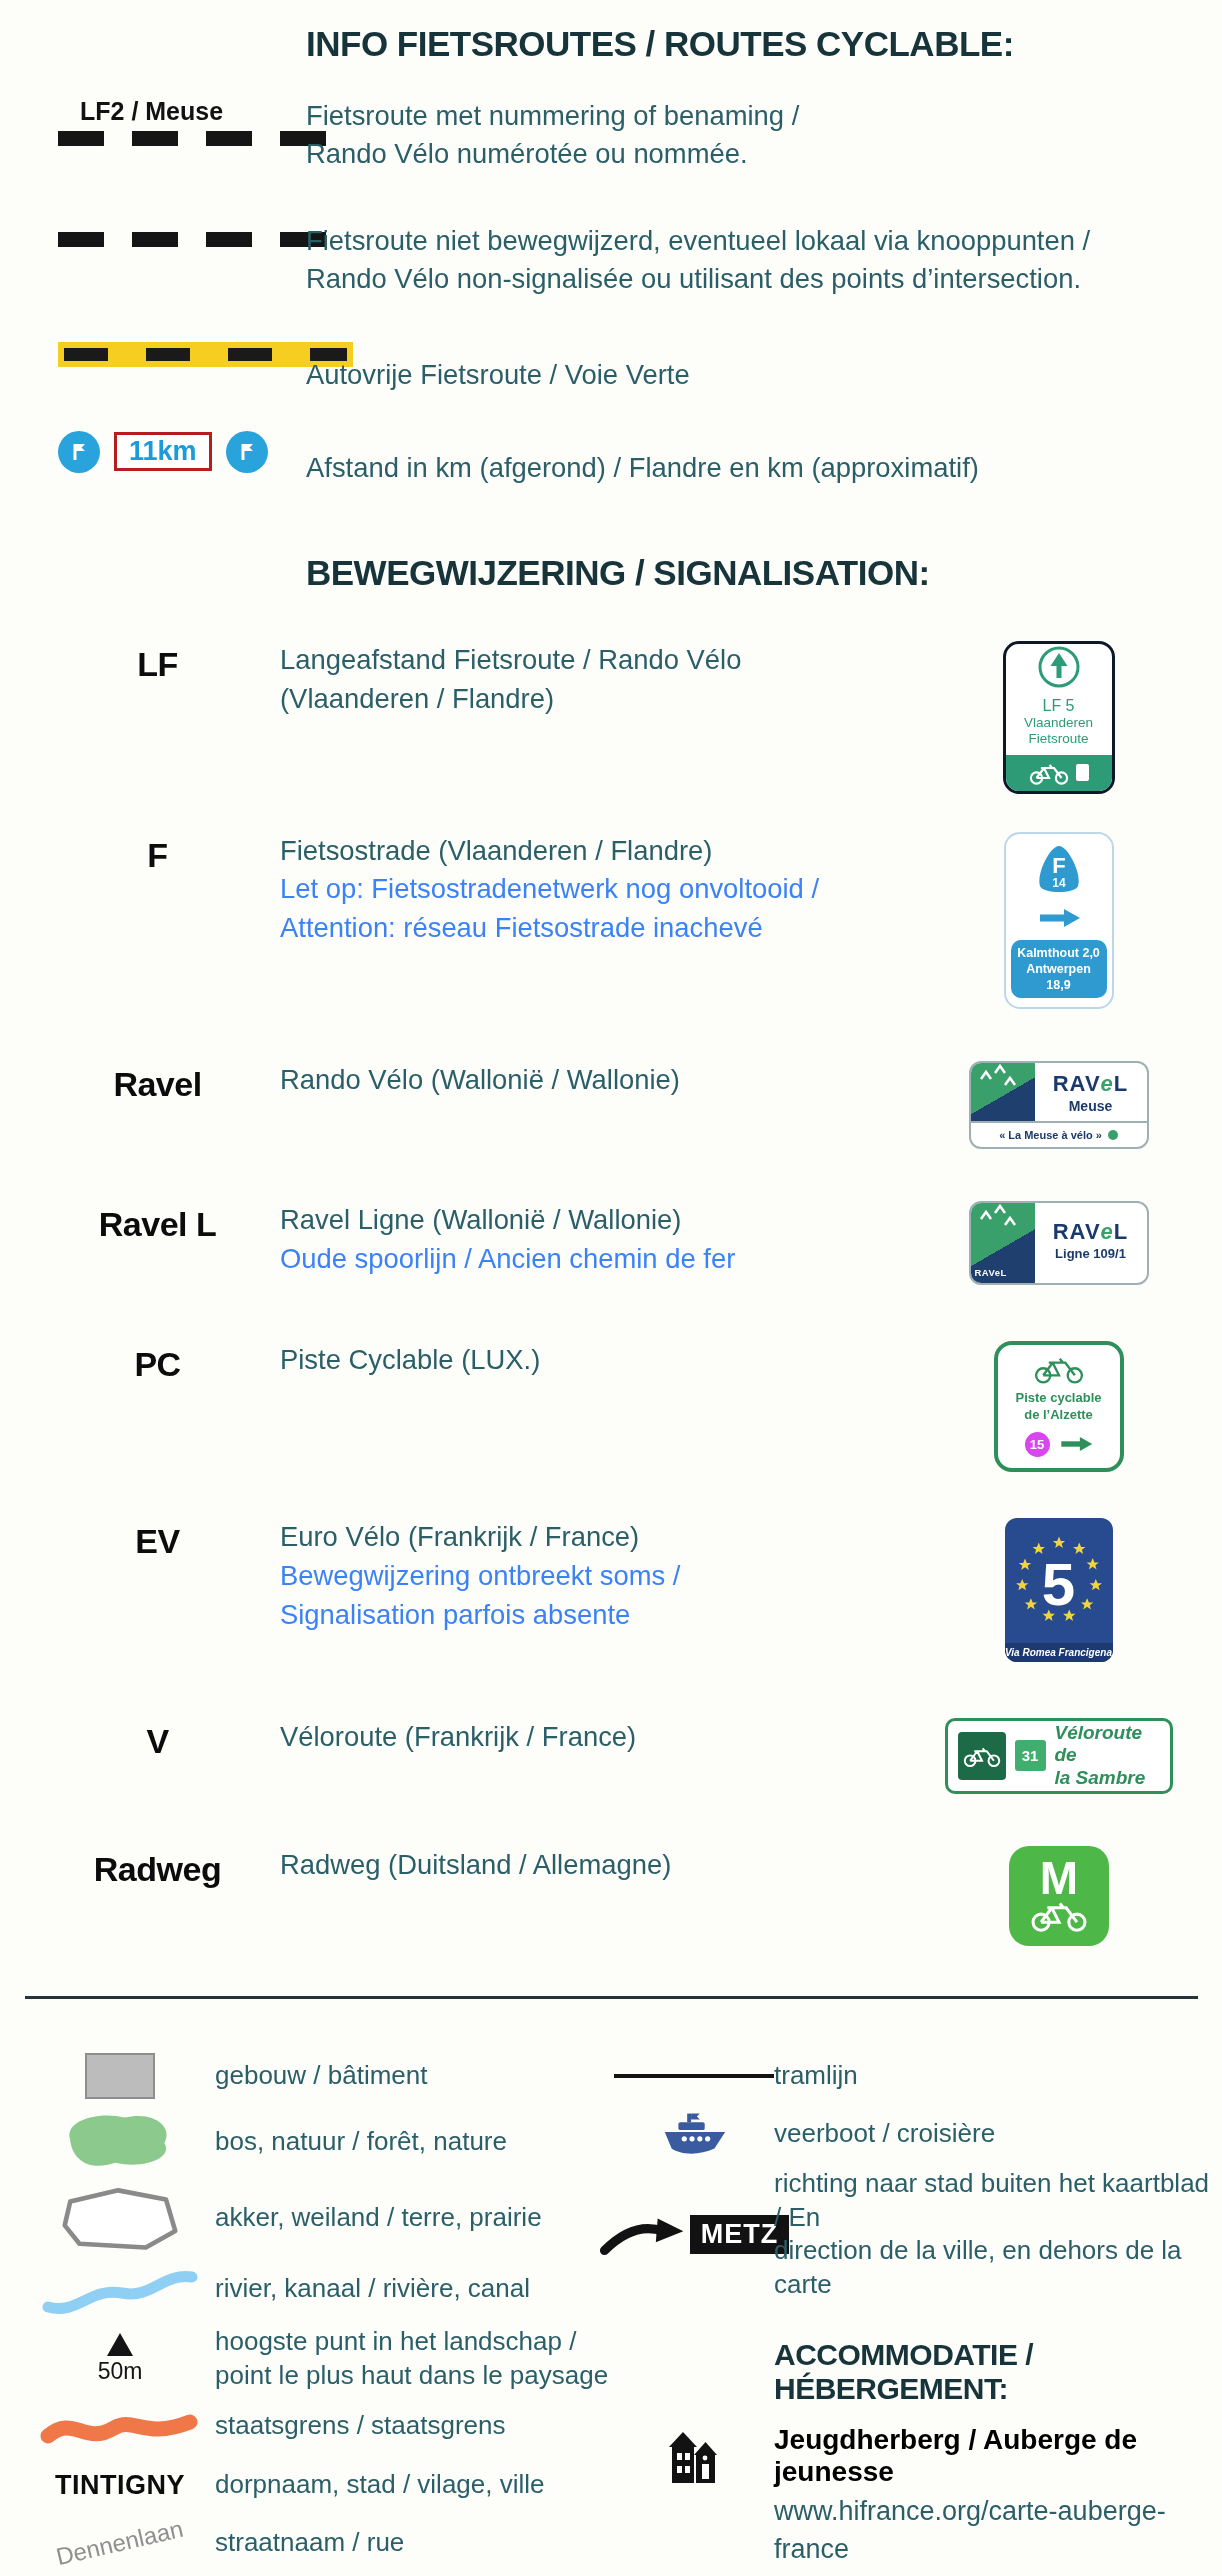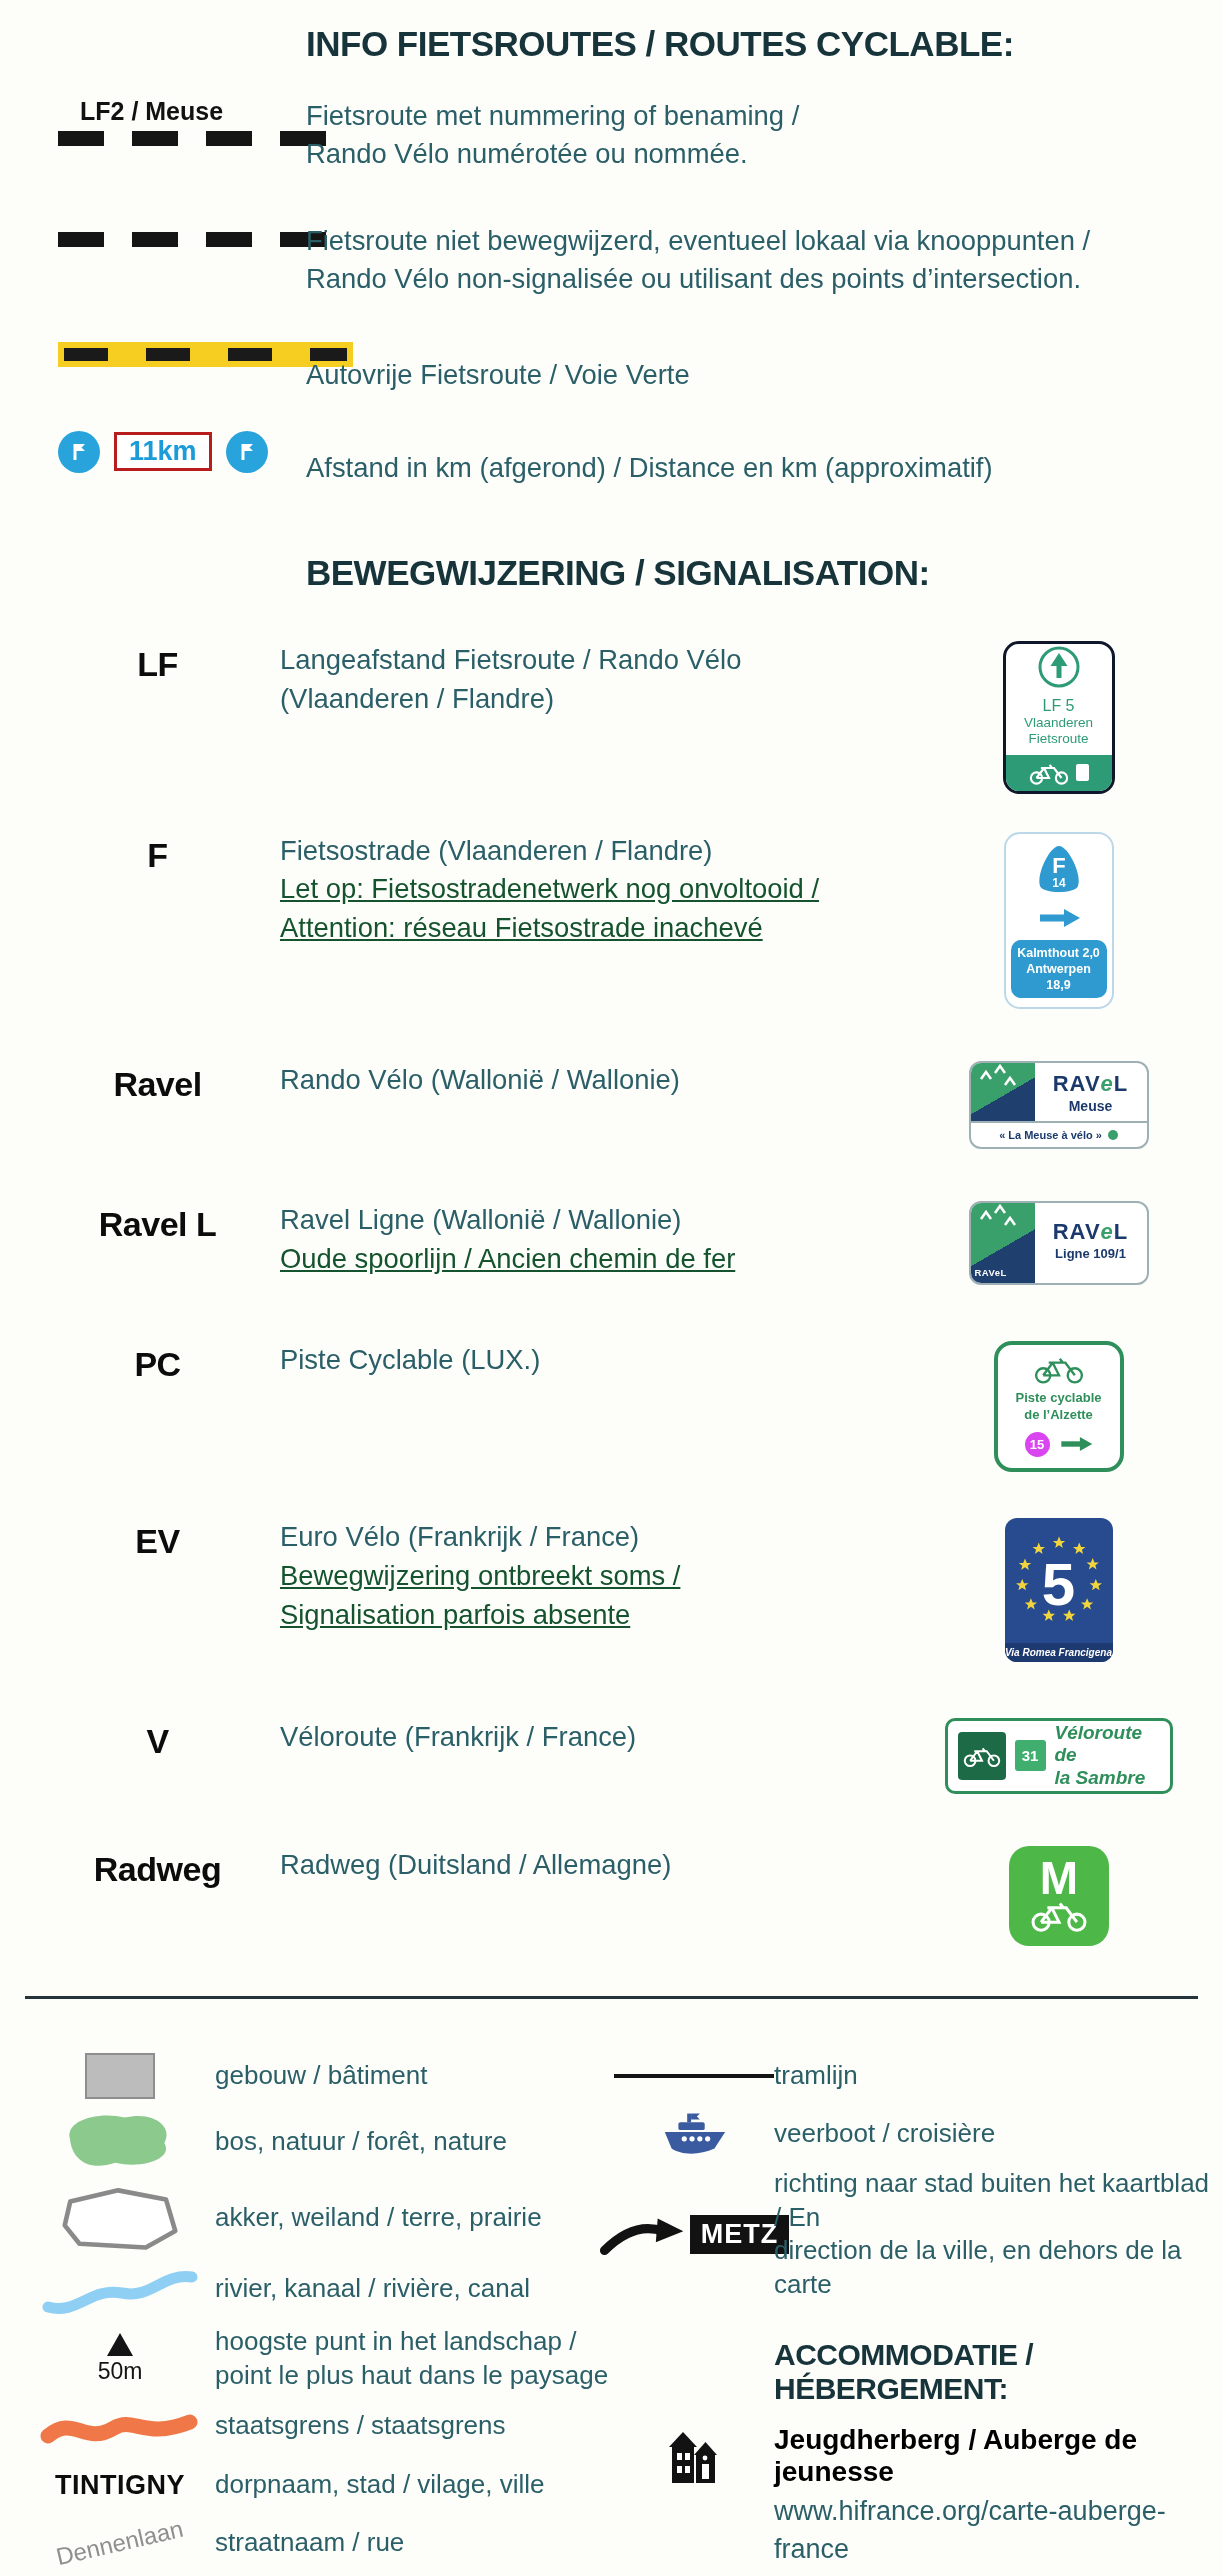--- a/index.html
+++ b/index.html
@@ -22,21 +22,21 @@
   .dash-line{width:295px;height:15px;background:repeating-linear-gradient(90deg,#151515 0 46px,transparent 46px 74px);}
   .vv-band{width:295px;height:25px;background:#f6ce22;display:flex;align-items:center;}
   .vv-dashes{height:13px;flex:1;margin:0 6px;background:repeating-linear-gradient(90deg,#1a1a1a 0 44px,transparent 44px 82px);}
   .dist-sym{display:flex;align-items:center;gap:14px;}
   .flag-circle{width:42px;height:42px;border-radius:50%;background:#29a3dc;display:flex;align-items:center;justify-content:center;flex:none;}
   .km-box{border:3px solid #b91c1c;background:#fff;color:#1b9cd8;font-weight:bold;font-size:27px;padding:1px 12px;}
   
   .sig-row{display:flex;align-items:flex-start;}
   .lbl-col{width:245px;flex:none;text-align:center;padding-top:4px;font-weight:bold;color:#0c0c0c;font-size:34px;letter-spacing:-0.5px;padding-left:35px;}
   .desc-col{flex:1;font-size:27.4px;color:#2b5f68;line-height:1.42;padding-right:10px;}
-  .note{color:#14532d;text-decoration:underline;}
+  .note{color:#3b82f6;}
   .sign-col{width:329px;flex:none;display:flex;justify-content:center;align-items:flex-start;}
   
   .lf-sign{width:106px;border:3px solid #0f172a;border-radius:16px;background:#fff;overflow:hidden;text-align:center;}
   .lf-code{color:#2e9b77;font-size:16px;margin-top:3px;}
   .lf-sub{color:#2e9b77;font-size:13.5px;line-height:1.2;}
   .lf-band{margin-top:7px;background:#2e9b77;height:36px;display:flex;align-items:center;justify-content:center;gap:7px;color:#fff;}
   .lf-chip{width:13px;height:17px;background:#fff;border-radius:2px;}
   
   .f-sign{width:106px;border:2px solid #bcd8e8;border-radius:16px;background:#fff;text-align:center;padding-top:8px;overflow:hidden;}
   .f-band{background:#2f9ad0;border-radius:10px;margin:8px 5px 9px;padding:5px 2px;color:#fff;font-size:12.5px;font-weight:bold;line-height:1.3;}
@@ -147,21 +147,21 @@
           <div class="km-box">11km</div>
           <div class="flag-circle">
             <svg width="22" height="22" viewBox="0 0 22 22">
                 <path d="M7 3 v16" stroke="#fff" stroke-width="3"></path>
                 <path d="M7 3 h10 l-3.5 3.5 3.5 3.5 h-10 z" fill="#fff"></path>
               </svg>
           </div>
         </div>
       </div>
       <div class="txt-col" style="padding-top:18px;">
-        <div>Afstand in km (afgerond) / Distance en km (approximatif)</div>
+        <div>Afstand in km (afgerond) / Flandre en km (approximatif)</div>
       </div>
     </div>
   </section>
 
   <section style="margin-top:66px;">
     <h1 class="h-title">BEWEGWIJZERING / SIGNALISATION:</h1>
 
     <div class="sig-row" style="margin-top:48px;">
       <div class="lbl-col">LF</div>
       <div class="desc-col">

